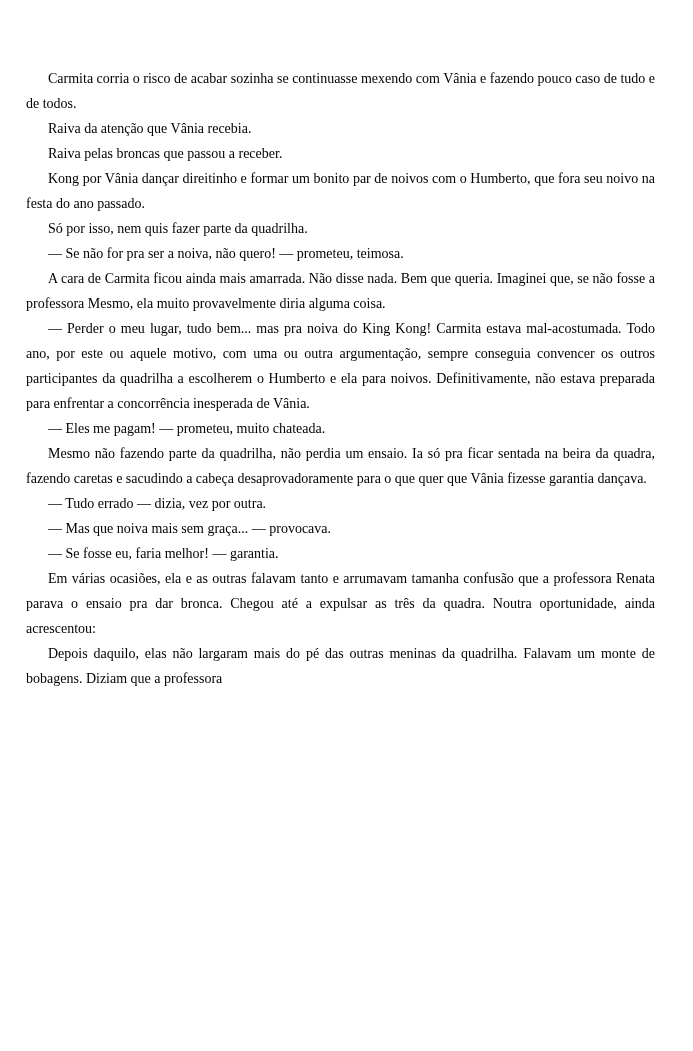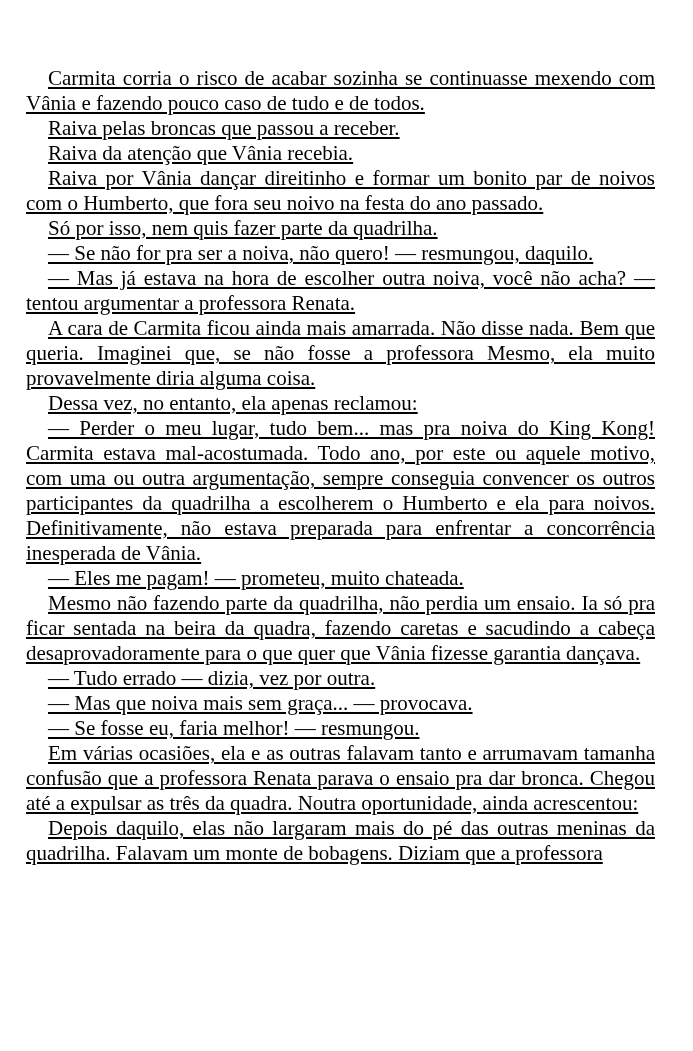--- a/index.html
+++ b/index.html
@@ -12,42 +12,39 @@
     width: 693px;
     height: 1051px;
     background: #ffffff;
     box-sizing: border-box;
     padding: 66px 38px 0 26px;
     overflow: hidden;
   }
   .page p {
     margin: 0;
     font-family: "Liberation Serif", "DejaVu Serif", serif;
-    font-size: 21px;
+    font-size: 14px;
     line-height: 25px;
     color: #000000;
     text-align: justify;
     text-indent: 22px;
-    text-decoration: underline;
   }
 </style>
 </head>
 <body>
 
 <div class="page">
   <p>Carmita corria o risco de acabar sozinha se continuasse mexendo com Vânia e fazendo pouco caso de tudo e de todos.</p>
+  <p>Raiva da atenção que Vânia recebia.</p>
   <p>Raiva pelas broncas que passou a receber.</p>
-  <p>Raiva da atenção que Vânia recebia.</p>
-  <p>Raiva por Vânia dançar direitinho e formar um bonito par de noivos com o Humberto, que fora seu noivo na festa do ano passado.</p>
+  <p>Kong por Vânia dançar direitinho e formar um bonito par de noivos com o Humberto, que fora seu noivo na festa do ano passado.</p>
   <p>Só por isso, nem quis fazer parte da quadrilha.</p>
-  <p>— Se não for pra ser a noiva, não quero! — resmungou, daquilo.</p>
-  <p>— Mas já estava na hora de escolher outra noiva, você não acha? — tentou argumentar a professora Renata.</p>
+  <p>— Se não for pra ser a noiva, não quero! — prometeu, teimosa.</p>
   <p>A cara de Carmita ficou ainda mais amarrada. Não disse nada. Bem que queria. Imaginei que, se não fosse a professora Mesmo, ela muito provavelmente diria alguma coisa.</p>
-  <p>Dessa vez, no entanto, ela apenas reclamou:</p>
   <p>— Perder o meu lugar, tudo bem... mas pra noiva do King Kong! Carmita estava mal-acostumada. Todo ano, por este ou aquele motivo, com uma ou outra argumentação, sempre conseguia convencer os outros participantes da quadrilha a escolherem o Humberto e ela para noivos. Definitivamente, não estava preparada para enfrentar a concorrência inesperada de Vânia.</p>
   <p>— Eles me pagam! — prometeu, muito chateada.</p>
   <p>Mesmo não fazendo parte da quadrilha, não perdia um ensaio. Ia só pra ficar sentada na beira da quadra, fazendo caretas e sacudindo a cabeça desaprovadoramente para o que quer que Vânia fizesse garantia dançava.</p>
   <p>— Tudo errado — dizia, vez por outra.</p>
   <p>— Mas que noiva mais sem graça... — provocava.</p>
-  <p>— Se fosse eu, faria melhor! — resmungou.</p>
+  <p>— Se fosse eu, faria melhor! — garantia.</p>
   <p>Em várias ocasiões, ela e as outras falavam tanto e arrumavam tamanha confusão que a professora Renata parava o ensaio pra dar bronca. Chegou até a expulsar as três da quadra. Noutra oportunidade, ainda acrescentou:</p>
   <p>Depois daquilo, elas não largaram mais do pé das outras meninas da quadrilha. Falavam um monte de bobagens. Diziam que a professora</p>
 </div>
 
 </body></html>

